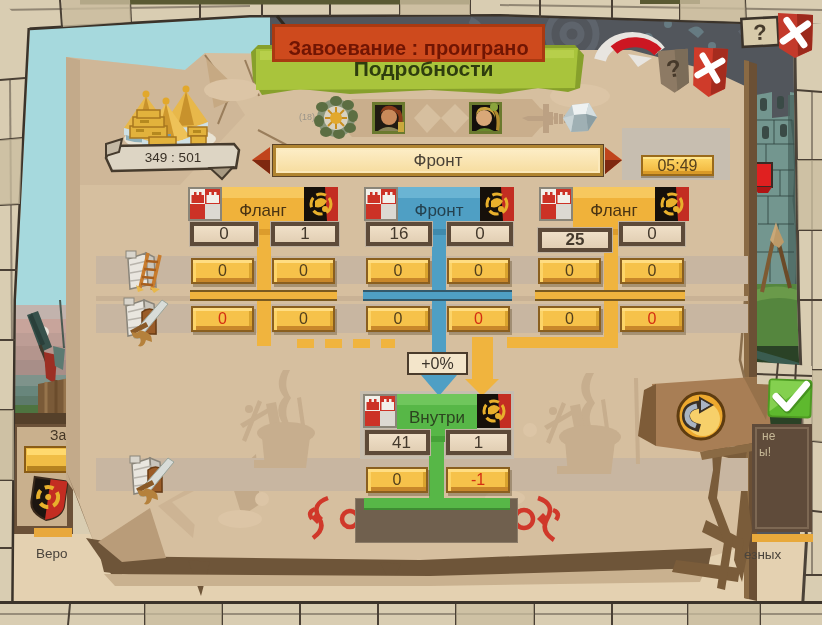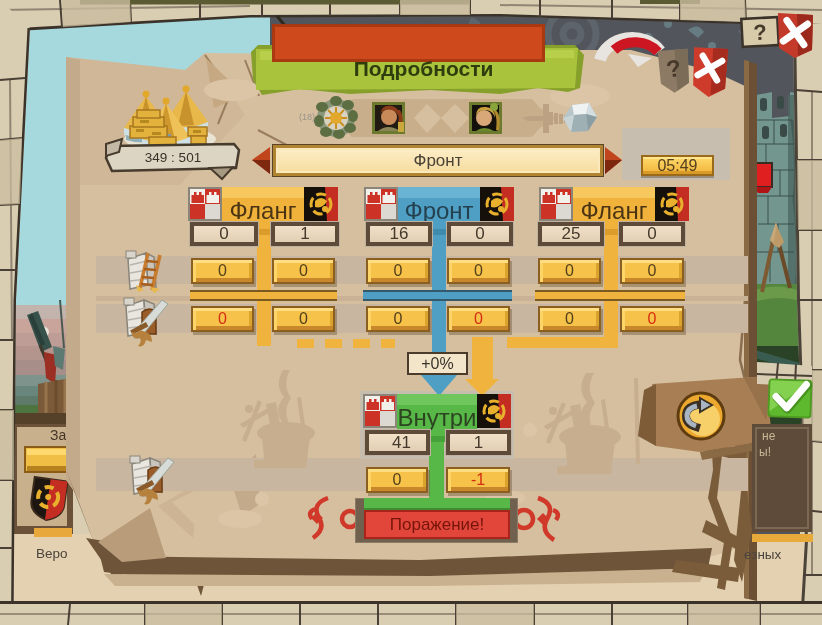--- a/index.html
+++ b/index.html
@@ -1,21 +1,21 @@
 <!DOCTYPE html>
 <html><head>
 <meta charset="utf-8">
 <style>
 html,body{margin:0;padding:0;background:#d9cdb2;}
 #stage{position:relative;width:822px;height:625px;overflow:hidden;
   font-family:"Liberation Sans",sans-serif;}
 #stage svg{position:absolute;left:0;top:0;}
 .abs{position:absolute;box-sizing:border-box;}
 .ctr{display:flex;align-items:center;justify-content:center;}
-.hdr{position:absolute;box-sizing:border-box;height:48px;top:187px;display:flex;align-items:center;justify-content:center;font-size:24px;}
+.hdr{position:absolute;box-sizing:border-box;height:48px;top:187px;display:flex;align-items:center;justify-content:center;font-size:17px;}
 .gold{background:linear-gradient(#f7c85e 0 22%,#f0b23a 22% 88%,#dc9c2c 88%);color:#4a3413;}
 .blue{background:linear-gradient(#6ab4d3 0 22%,#4f9fc4 22% 88%,#3f8aad 88%);color:#24414f;}
 .green{background:linear-gradient(#6fc65c 0 22%,#57b747 22% 88%,#46a238 88%);color:#2c4420;}
 .bb{position:absolute;box-sizing:border-box;height:24px;border:4px solid #5d4a39;background:linear-gradient(#f0e0c8,#e2cfb4);box-shadow:0 0 0 1px #c0b2a0;color:#44392c;font-size:17px;display:flex;align-items:center;justify-content:center;}
 .yb{position:absolute;box-sizing:border-box;height:26px;border:2px solid #8a5f1f;background:#f6c24a;box-shadow:inset 0 3px 0 #ffdd82,inset 3px 0 0 #fcd468,inset 0 -4px 0 #c8872a,inset -3px 0 0 #d9a32e,2px 3px 0 rgba(110,90,60,0.45);color:#53401c;font-size:16px;display:flex;align-items:center;justify-content:center;}
 .red{color:#d42e12;}
 .cbar{position:absolute;box-sizing:border-box;height:11px;border-top:2px solid #7a5a20;border-bottom:2px solid #7a5a20;background:#f0b43e;}
 </style>
 </head>
 <body>
@@ -630,20 +630,21 @@
 <use href="#shieldBR" x="655" y="187"></use>
 
 <use href="#shieldWR" x="363" y="394"></use>
 
 <use href="#shieldBR" x="477" y="394"></use>
 
 </svg>
 
 <div class="abs" style="left:272px;top:24px;width:273px;height:38px;background:#ce4a1d;border:3px solid #a93911;"></div>
 
+<div class="abs ctr" style="left:272px;top:35px;width:273px;height:26px;font-size:20px;font-weight:bold;color:#701503;">Завоевание : проиграно</div>
 
 <div class="abs ctr" style="left:256px;top:55px;width:322px;height:28px;font-size:21px;font-weight:bold;color:#2e3d0e;padding-left:13px;">Подробности</div>
 
 <div class="abs ctr" style="left:273px;top:145px;width:330px;height:31px;background:linear-gradient(#fdeec8,#f6dc9e);border:3px solid #b08430;box-shadow:0 0 0 1px #5b4326,inset 0 0 0 2px #fbe9bb;font-size:17px;color:#4a4236;">Фронт</div>
 
 
 <div class="abs ctr" style="left:641px;top:155px;width:73px;height:21px;background:linear-gradient(#ffd96a,#f0b43a);border:2px solid #9a6a1a;box-shadow:inset 0 2px 0 #ffe68e,inset 0 -3px 0 #d99a28,0 2px 0 #9a8d7a;font-size:16px;color:#54401e;">05:49</div>
 
 <div class="hdr gold" style="left:222px;width:82px;">Фланг</div>
 
@@ -652,21 +653,21 @@
 <div class="hdr gold" style="left:573px;width:82px;">Фланг</div>
 
 <div class="bb" style="left:190px;top:222px;width:68px;">0</div>
 
 <div class="bb" style="left:271px;top:222px;width:68px;">1</div>
 
 <div class="bb" style="left:366px;top:222px;width:66px;">16</div>
 
 <div class="bb" style="left:447px;top:222px;width:66px;">0</div>
 
-<div class="bb" style="left:538px;top:222px;width:66px;">25</div>
+<div class="bb" style="left:538px;top:228px;width:74px;font-weight:bold;">25</div>
 
 <div class="bb" style="left:619px;top:222px;width:66px;">0</div>
 
 <div class="yb" style="left:191px;top:258px;width:63px;">0</div>
 
 <div class="yb" style="left:272px;top:258px;width:63px;">0</div>
 
 <div class="yb" style="left:366px;top:258px;width:64px;">0</div>
 
 <div class="yb" style="left:447px;top:258px;width:63px;">0</div>
@@ -700,16 +701,15 @@
 <div class="bb" style="left:365px;top:430px;width:65px;height:25px;padding-left:8px;">41</div>
 
 <div class="bb" style="left:446px;top:430px;width:65px;height:25px;">1</div>
 
 <div class="yb" style="left:366px;top:467px;width:62px;">0</div>
 
 <div class="yb red" style="left:446px;top:467px;width:64px;">-1</div>
 
 <div class="abs" style="left:356px;top:499px;width:161px;height:43px;background:#70604e;box-shadow:0 0 0 1px #8a7a66;"></div>
 
-<div class="abs ctr" style="left:364px;top:510px;width:146px;height:29px;background:#e2453a;border:2px solid #aa231a;font-size:17px;color:#77150b;">Поражение!</div>
 
 <div class="abs" style="left:364px;top:498px;width:146px;height:12px;background:#57b747;border-bottom:2px solid #3f8c33;box-sizing:border-box;"></div>
 </div>
 
 </body></html>

